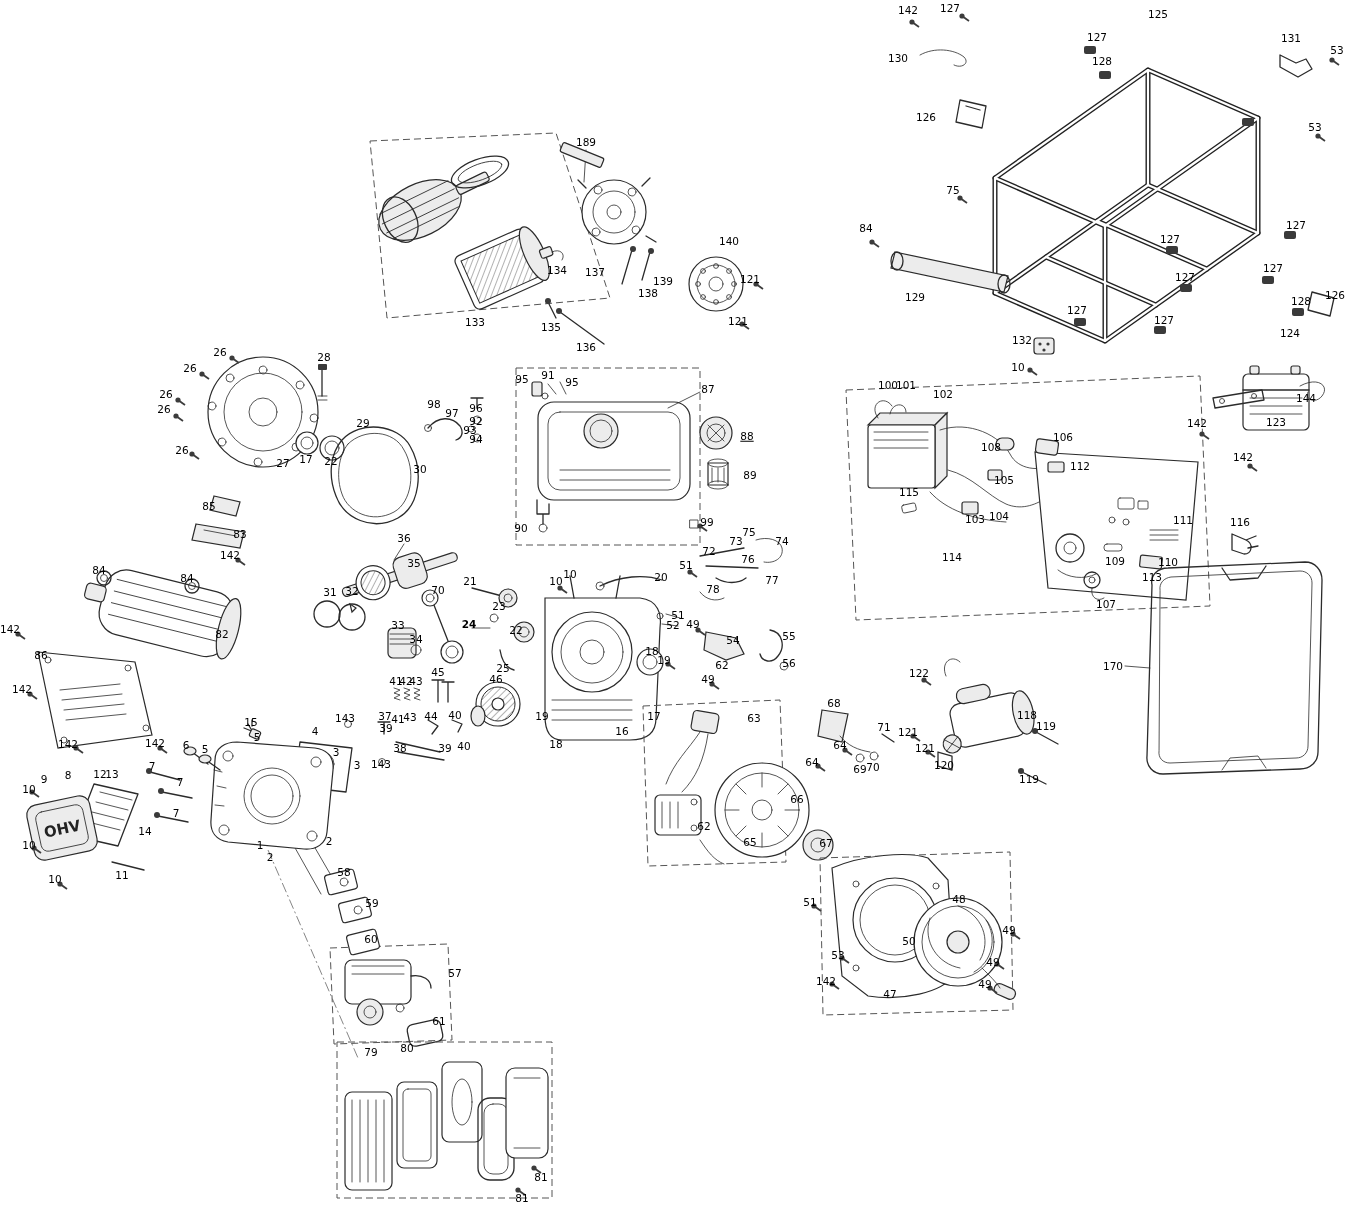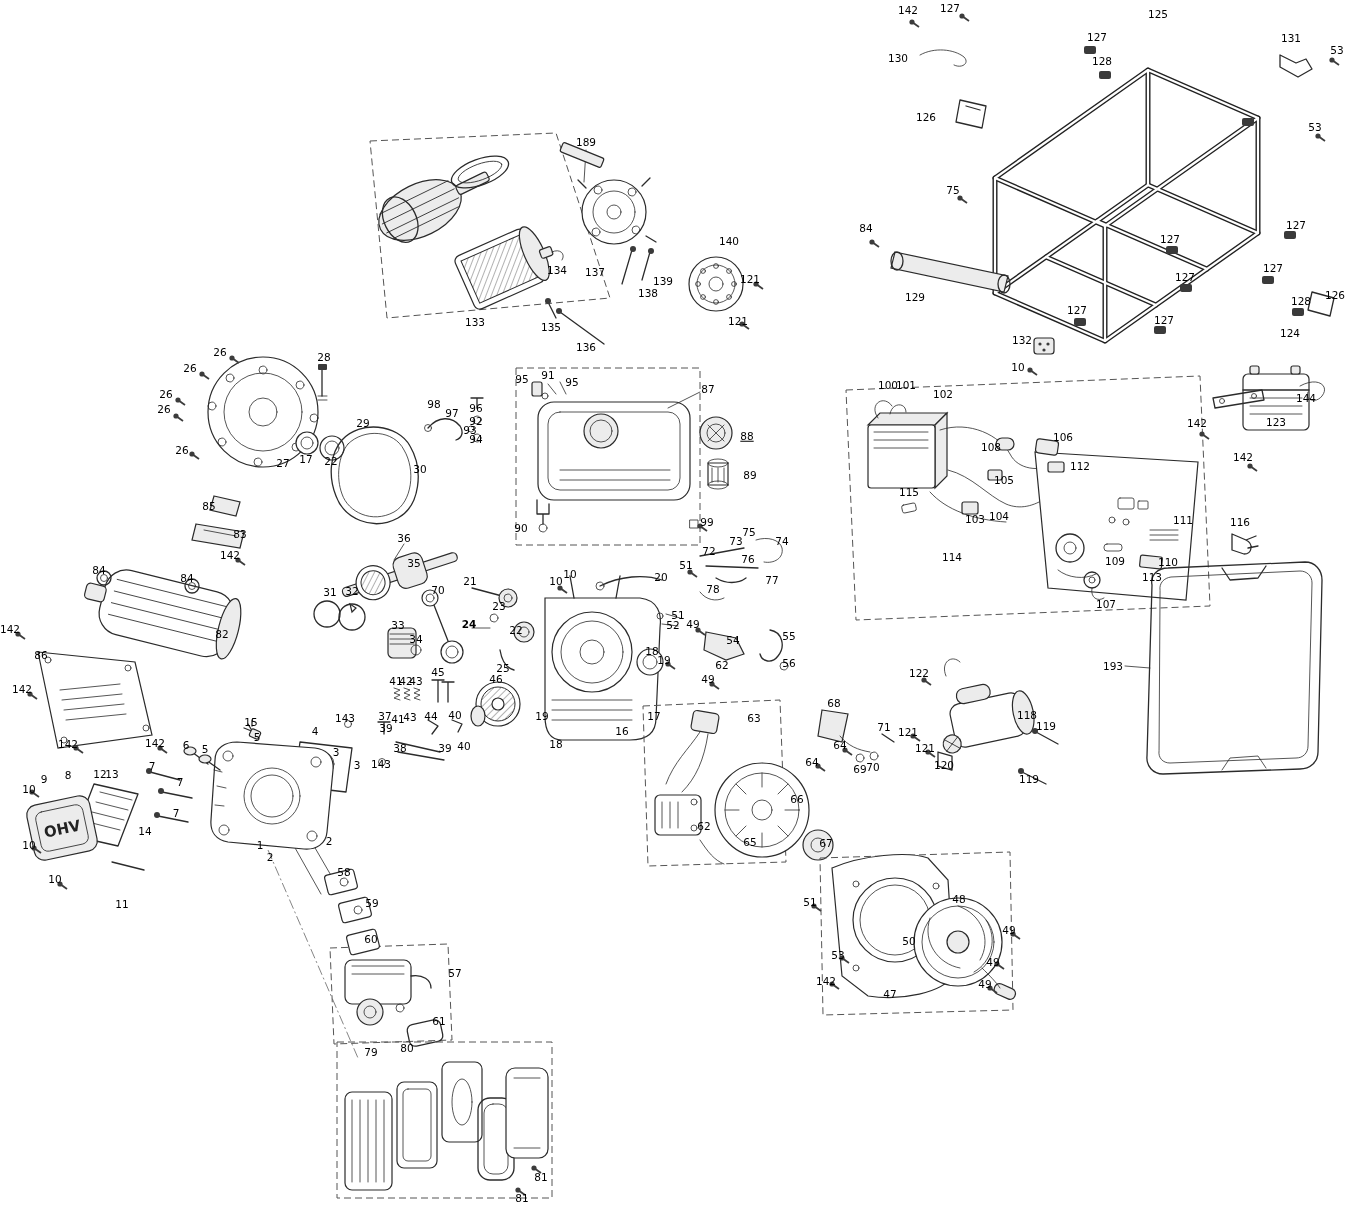--- a/index.html
+++ b/index.html
@@ -680,21 +680,21 @@
       <span class="callout" style="left: 180px; top: 782px;">7</span>
       <span class="callout" style="left: 176px; top: 813px;">7</span>
       <span class="callout" style="left: 68px; top: 775px;">8</span>
       <span class="callout" style="left: 44px; top: 779px;">9</span>
       <span class="callout" style="left: 29px; top: 789px;">10</span>
       <span class="callout" style="left: 100px; top: 774px;">12</span>
       <span class="callout" style="left: 112px; top: 774px;">13</span>
       <span class="callout" style="left: 145px; top: 831px;">14</span>
       <span class="callout" style="left: 29px; top: 845px;">10</span>
       <span class="callout" style="left: 55px; top: 879px;">10</span>
-      <span class="callout" style="left: 122px; top: 904px;">11</span>
+      <span class="callout" style="left: 122px; top: 875px;">11</span>
       <span class="callout" style="left: 260px; top: 845px;">1</span>
       <span class="callout" style="left: 270px; top: 857px;">2</span>
       <span class="callout" style="left: 329px; top: 841px;">2</span>
       <span class="callout" style="left: 622px; top: 731px;">16</span>
       <span class="callout" style="left: 654px; top: 716px;">17</span>
       <span class="callout" style="left: 556px; top: 744px;">18</span>
       <span class="callout" style="left: 652px; top: 651px;">18</span>
       <span class="callout" style="left: 542px; top: 716px;">19</span>
       <span class="callout" style="left: 664px; top: 660px;">19</span>
       <span class="callout" style="left: 661px; top: 577px;">20</span>
@@ -734,21 +734,21 @@
       <span class="callout" style="left: 704px; top: 826px;">62</span>
       <span class="callout" style="left: 810px; top: 902px;">51</span>
       <span class="callout" style="left: 838px; top: 955px;">53</span>
       <span class="callout" style="left: 826px; top: 981px;">142</span>
       <span class="callout" style="left: 890px; top: 994px;">47</span>
       <span class="callout" style="left: 909px; top: 941px;">50</span>
       <span class="callout" style="left: 959px; top: 899px;">48</span>
       <span class="callout" style="left: 1009px; top: 930px;">49</span>
       <span class="callout" style="left: 993px; top: 962px;">49</span>
       <span class="callout" style="left: 985px; top: 984px;">49</span>
-      <span class="callout" style="left: 1113px; top: 666px;">193</span>
+      <span class="callout" style="left: 1113px; top: 666px;">170</span>
       <span class="callout" style="left: 344px; top: 872px;">58</span>
       <span class="callout" style="left: 372px; top: 903px;">59</span>
       <span class="callout" style="left: 371px; top: 939px;">60</span>
       <span class="callout" style="left: 455px; top: 973px;">57</span>
       <span class="callout" style="left: 439px; top: 1021px;">61</span>
       <span class="callout" style="left: 371px; top: 1052px;">79</span>
       <span class="callout" style="left: 407px; top: 1048px; text-align: center;">80</span>
       <span class="callout" style="left: 541px; top: 1177px;">81</span>
       <span class="callout" style="left: 522px; top: 1198px;">81</span>
     </div>

